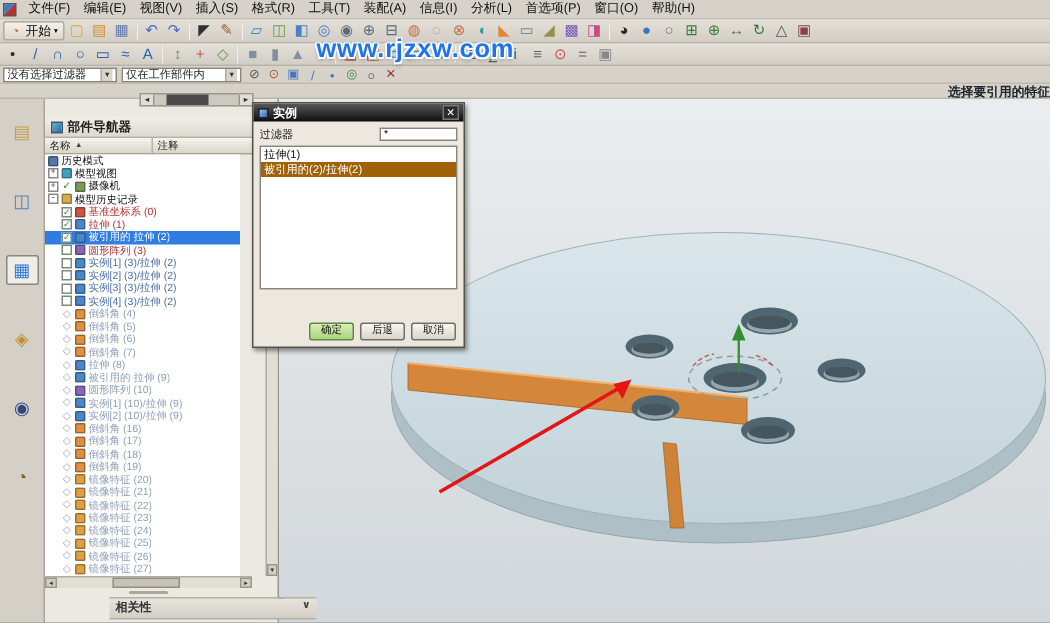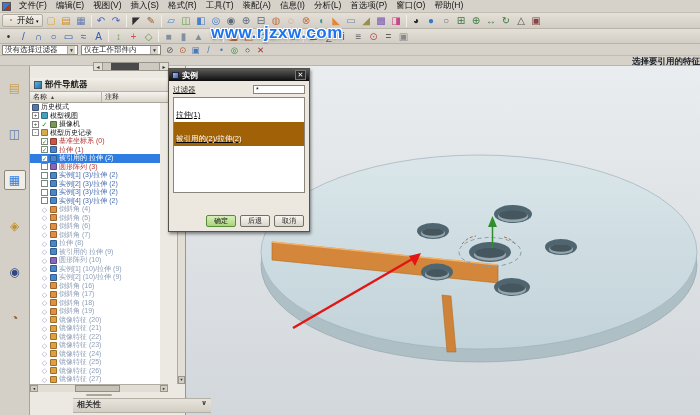--- a/index.html
+++ b/index.html
@@ -93,26 +93,26 @@
     background:linear-gradient(180deg,#eaedef 0%,#dfe3e6 45%,#d2d7db 100%);overflow:hidden;}
   .sash{position:absolute;left:168px;top:0;width:3px;height:349px;background:#c8c4ba;}
   
   .dialog{position:absolute;left:168px;top:2px;width:142px;height:164px;background:#ece8e0;
     border:1px solid #55524a;box-shadow:1px 2px 3px rgba(0,0,0,.45);z-index:10;}
   .dlg-title{height:12px;background:linear-gradient(#5a5a5a,#0c0c0c);display:flex;align-items:center;gap:3px;
     padding:0 3px;color:#fff;font-size:8px;font-weight:bold;}
   .dlg-title .dicon{width:7px;height:7px;background:linear-gradient(135deg,#9cc4ee 50%,#34device 50%);background:linear-gradient(135deg,#9cc4ee,#3468b0);border:1px solid #223;}
   .dlg-close{margin-left:auto;width:11px;height:10px;display:flex;align-items:center;justify-content:center;
     font-size:7px;color:#fff;border:1px solid #777;background:#2a2a2a;}
-  .dlg-body{position:relative;padding:3px 4px;height:152px;text-decoration:underline;}
+  .dlg-body{position:relative;padding:3px 4px;height:152px;}
   .dlg-filter{display:flex;align-items:center;font-size:7.5px;color:#222;height:11px;}
   .dlg-filter input{margin-left:auto;width:52px;height:9px;border:1px solid #8a867c;font-size:7px;padding:0 2px;
     font-family:inherit;background:#fff;}
   .dlg-list{margin-top:2px;height:96px;background:#fff;border:1px solid #8a867c;overflow:hidden;}
-  .dlg-item{height:10px;font-size:7.5px;color:#111;padding:12px 2px;line-height:10px;white-space:nowrap;}
+  .dlg-item{height:10px;font-size:7.5px;color:#111;padding:0 2px;line-height:10px;white-space:nowrap;}
   .dlg-item.sel{background:#a16207;color:#fff;}
   .dlg-buttons{position:absolute;right:5px;bottom:6px;display:flex;gap:4px;}
   .dbtn{width:30px;height:12px;font-size:7px;line-height:10px;text-align:center;border:1px solid #70706a;
     border-radius:2px;background:linear-gradient(#f8f6f0,#d9d5c9);color:#111;}
   .dbtn.ok{background:linear-gradient(#d7efb8,#a9d47c);border-color:#5a8a3a;}
 </style>
 </head>
 <body>
 
 <div class="window">

